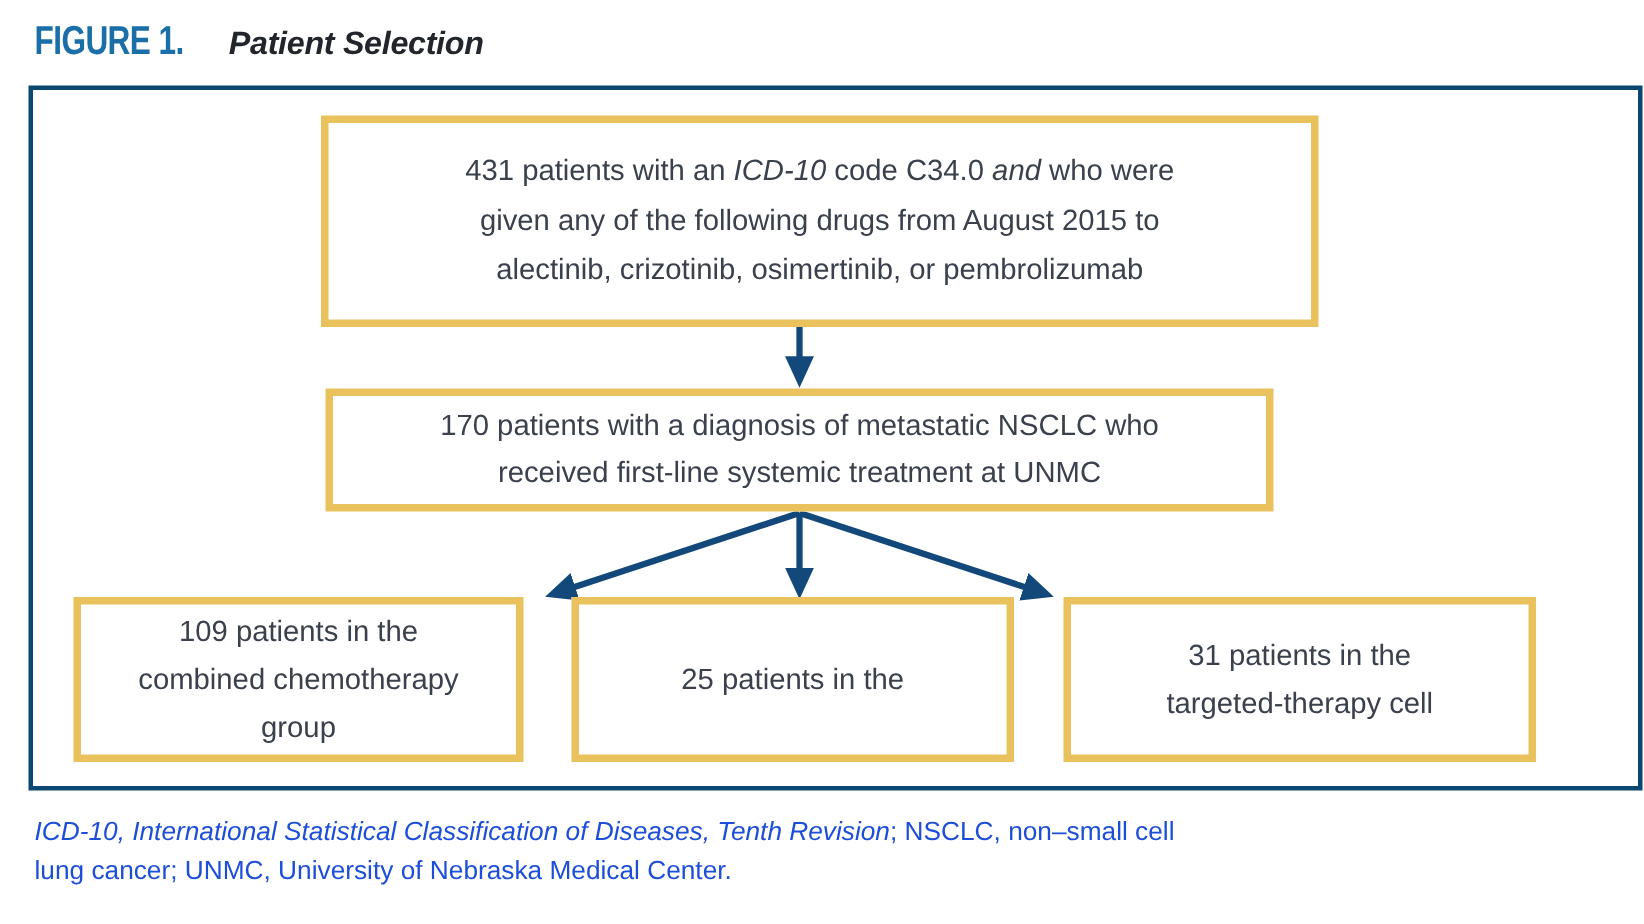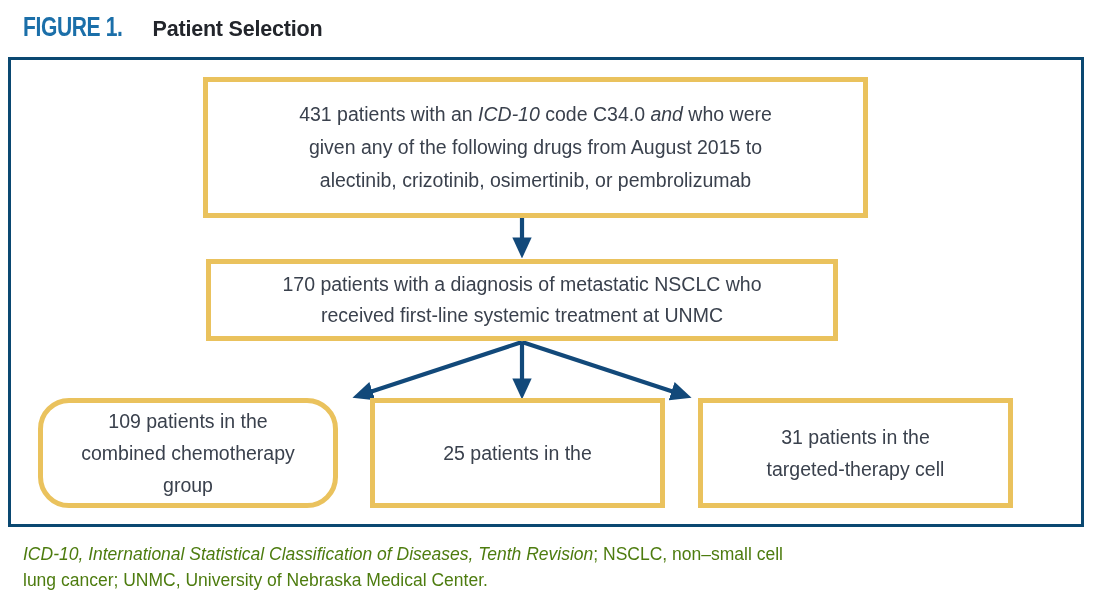--- a/index.html
+++ b/index.html
@@ -26,25 +26,26 @@
     display: inline-block;
     transform: scaleX(0.78);
     transform-origin: 0 78%;
   }
   .fig-title {
     color: #22252B;
     font-weight: 700;
     font-size: 21.5px;
     margin-left: -26px;
     letter-spacing: -0.2px;
+    font-style: italic;
   }
   
   .flow-container {
     position: absolute;
-    left: 8px; top: 57px;
+    left: 19px; top: 57px;
     width: 1076px; height: 470px;
     border: 3px solid #0A4871;
     background: #ffffff;
   }
   
   .gold-box {
     position: absolute;
     border: 5px solid #EAC25D;
     background: #ffffff;
     display: flex;
@@ -53,36 +54,36 @@
     justify-content: center;
     text-align: center;
     font-size: 19.5px;
     color: #3A414D;
     line-height: 32px;
   }
   .gold-box .line { display: block; }
   .it { font-style: italic; }
   .box-inclusion { left: 192px; top: 17px;  width: 665px; height: 141px; line-height: 33px; }
   .box-diagnosis { left: 195px; top: 199px; width: 632px; height: 82px;  line-height: 31px; }
-  .box-chemo     { left: 27px;  top: 338px; width: 300px; height: 110px; border-radius: 31px; }
+  .box-chemo     { left: 27px;  top: 338px; width: 300px; height: 110px; }
   .box-immuno    { left: 359px; top: 338px; width: 295px; height: 110px; }
   .box-targeted  { left: 687px; top: 338px; width: 315px; height: 110px; }
   
   .arrows-svg {
     position: absolute; left: 0; top: 0;
     width: 1021px; height: 464px;
     pointer-events: none;
   }
   
   .footnote {
     position: absolute; left: 23px; top: 541px;
     width: 1050px;
     font-size: 17.5px;
     line-height: 26px;
-    color: #4d7c0f;
+    color: #1d4ed8;
   }
   .footnote .line { display: block; }
 </style>
 </head>
 <body>
 
 <div class="figure-header">
   <span class="fig-label">FIGURE 1.</span>
   <span class="fig-title">Patient Selection</span>
 </div>

